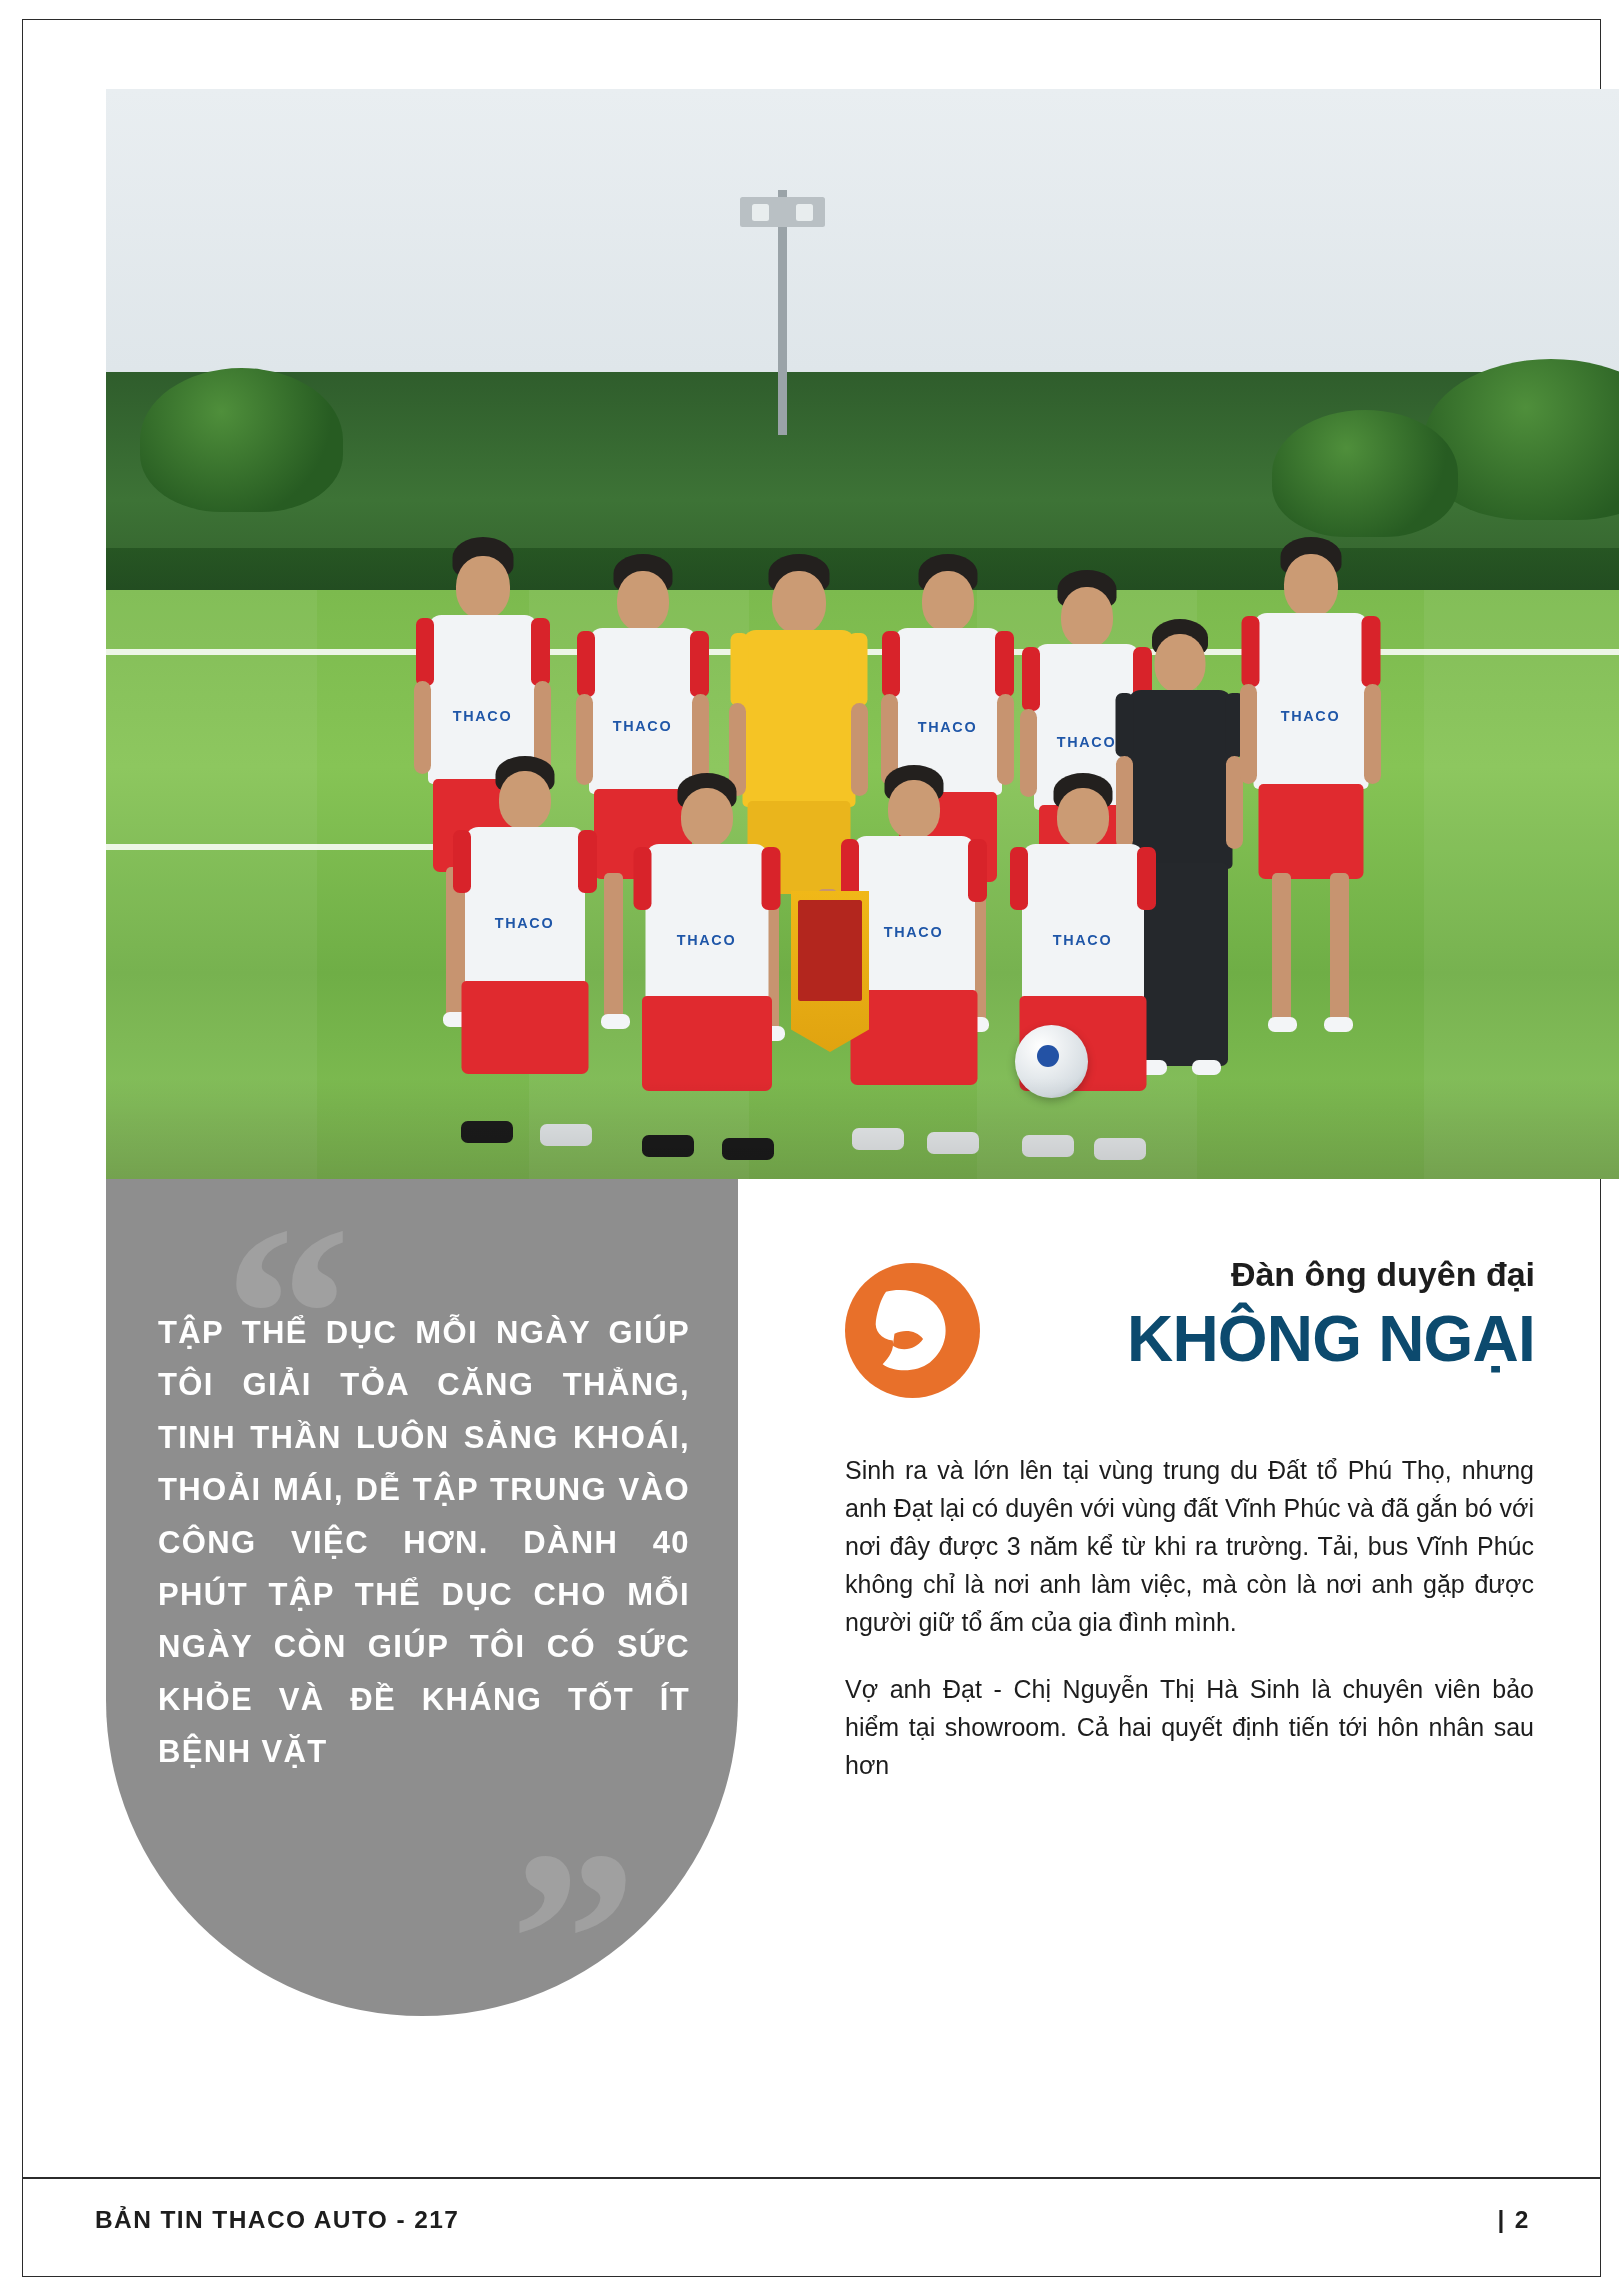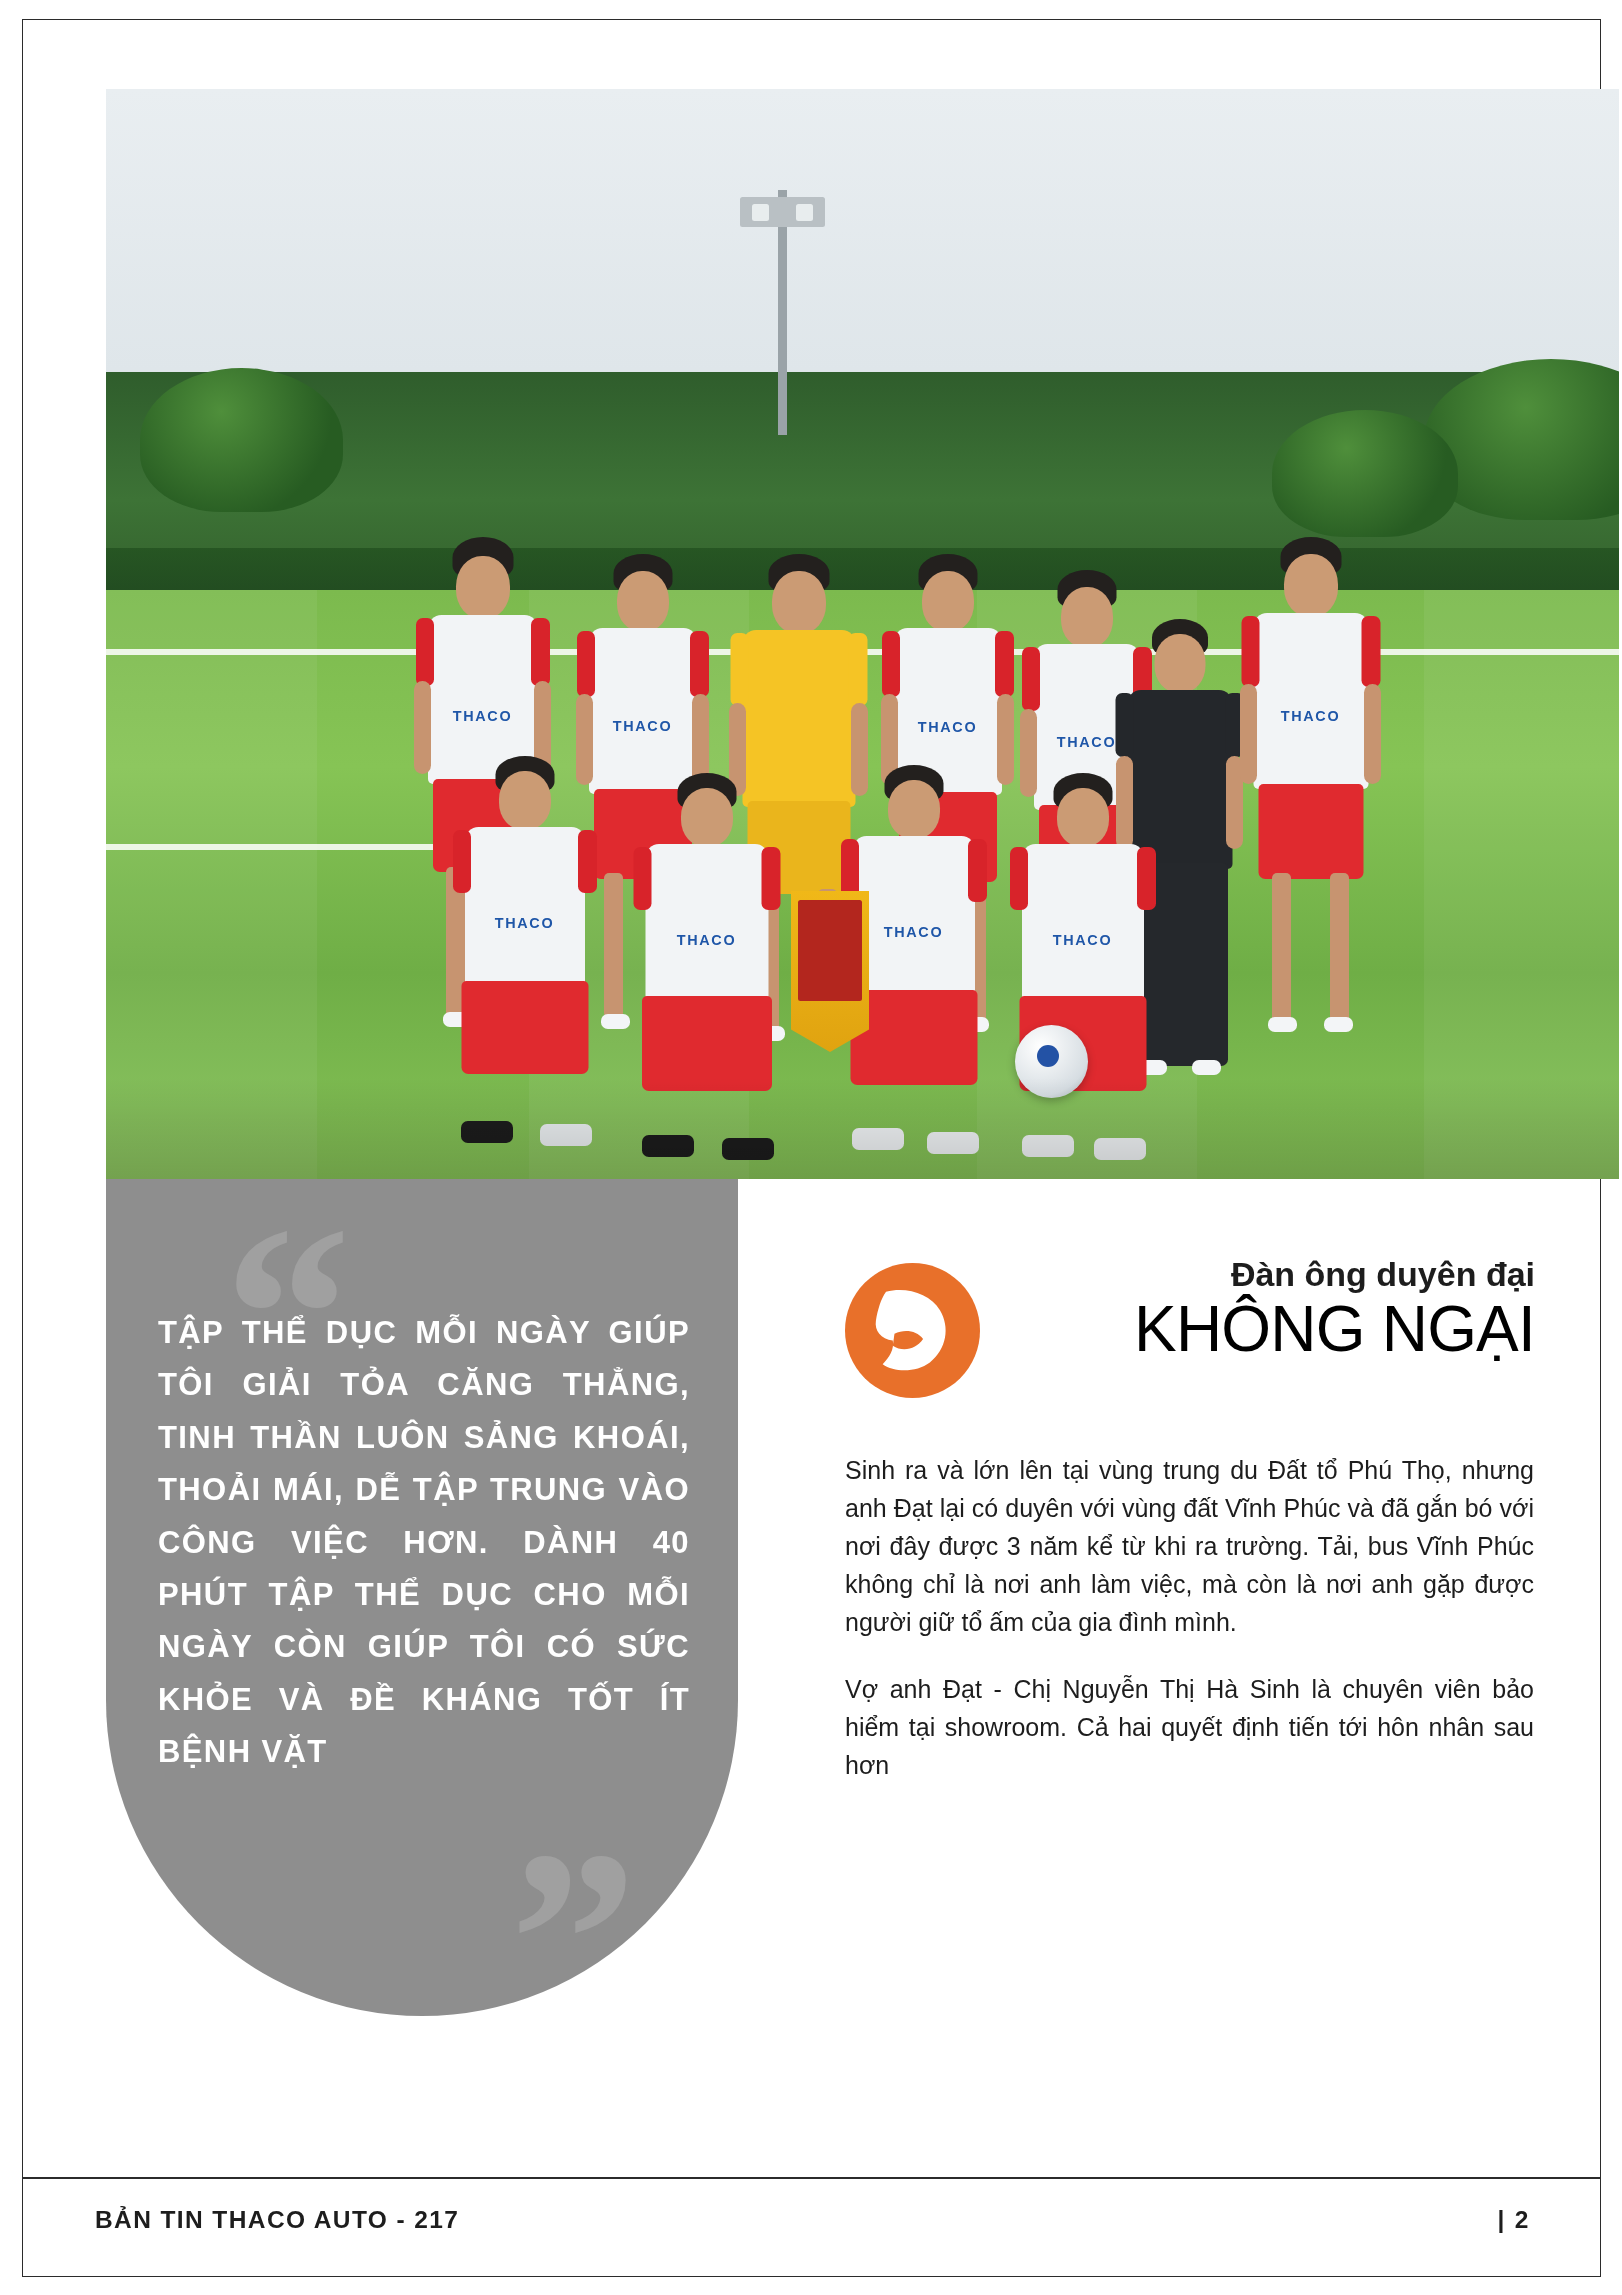--- a/index.html
+++ b/index.html
@@ -287,26 +287,26 @@
     width: 524px;
     text-align: right;
   }
   .hl-1 {
     color: #1d1d1d;
     font-size: 34px;
     font-weight: bold;
     line-height: 1.1;
   }
   .hl-2 {
-    color: #000000;
+    color: #0c4a6e;
     font-size: 64px;
-    font-weight: normal;
+    font-weight: bold;
     line-height: 1.05;
     letter-spacing: -0.8px;
-    margin-top: 3px;
+    margin-top: 13px;
   }
   .hl-3 {
     color: #1d1d1d;
     font-size: 34px;
     font-weight: bold;
     line-height: 1.1;
     margin-top: 3.4px;
   }
 
   

